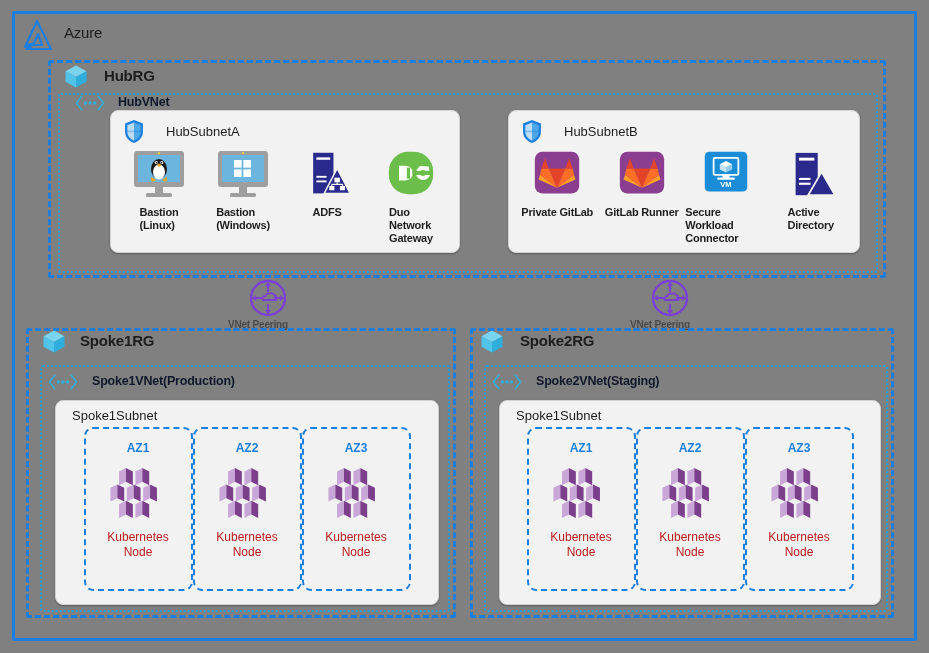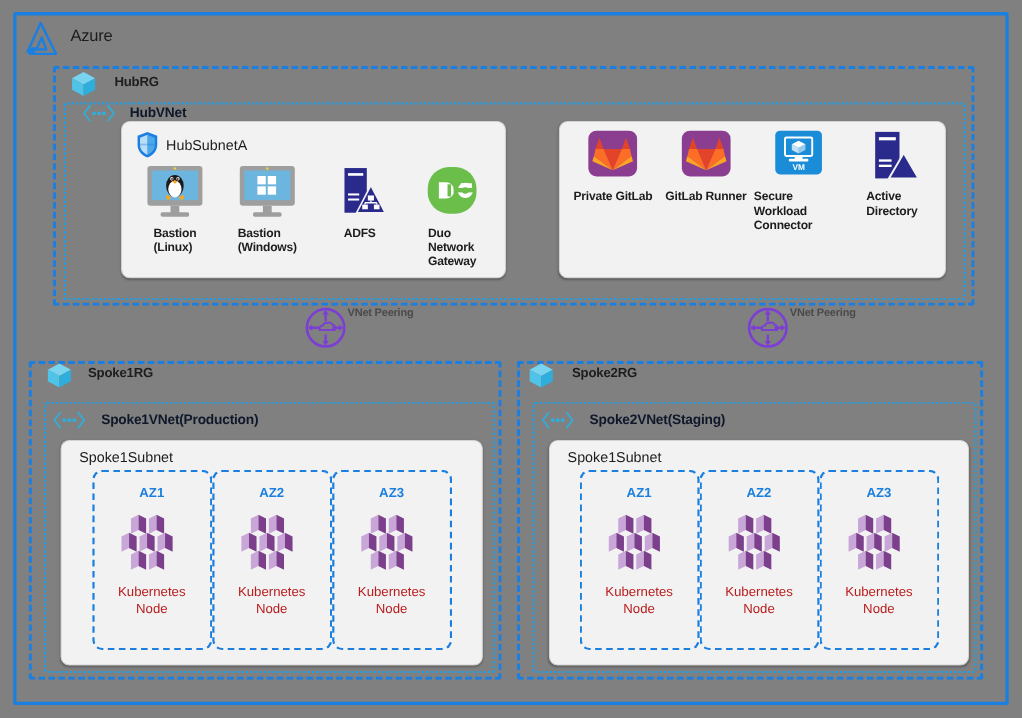--- a/index.html
+++ b/index.html
@@ -22,21 +22,21 @@
   #azure-title{left:64px;top:24px;font-size:15px;font-weight:normal;color:#1d1d1d;
     letter-spacing:-.2px;}
 
   
   .rg{border:3px dashed #1A7FE0;border-radius:3px;}
   #hub-rg{left:48px;top:60px;width:838px;height:218px;}
   #spoke1-rg{left:26px;top:328px;width:430px;height:290px;}
   #spoke2-rg{left:470px;top:328px;width:424px;height:290px;}
 
   .rg-icon{width:28px;height:28px;}
-  .rg-label{font-size:12px;font-weight:bold;color:#1d1d1d;letter-spacing:-.2px;}
+  .rg-label{font-size:15px;font-weight:bold;color:#1d1d1d;letter-spacing:-.2px;}
 
   
   .vnet{border:2.5px dotted #1A9FE8;border-radius:3px;}
   #hub-vnet{left:58px;top:93px;width:820px;height:180px;}
   #spoke1-vnet{left:40px;top:365px;width:410px;height:247px;}
   #spoke2-vnet{left:484px;top:365px;width:404px;height:247px;}
 
   .vnet-icon{width:30px;height:18px;}
   .vnet-label{font-size:12.5px;font-weight:bold;color:#0f172a;letter-spacing:-.2px;}
 
@@ -45,21 +45,21 @@
     background:#f2f2f2;
     border:1px solid #d2d2d2;
     border-radius:8px;
     box-shadow:0 1px 2px rgba(0,0,0,.30);
   }
   #hubsubnet-a{left:110px;top:110px;width:350px;height:143px;}
   #hubsubnet-b{left:508px;top:110px;width:352px;height:143px;}
   #spoke1-subnet{left:55px;top:400px;width:384px;height:205px;}
   #spoke2-subnet{left:499px;top:400px;width:382px;height:205px;}
 
-  .subnet-head{display:flex;align-items:center;gap:6px;padding:8px 0 0 12px;}
+  .subnet-head{display:flex;align-items:center;gap:21px;padding:8px 0 0 12px;}
   .subnet-title{font-size:13px;color:#1d1d1d;}
   .shield-icon{width:22px;height:25px;flex:none;}
 
   
   .icon-row{display:flex;justify-content:space-around;align-items:flex-start;
     padding:6px 6px 0 6px;}
   .icon-cell{display:flex;flex-direction:column;align-items:center;width:82px;}
   .icon-cell .glyph{height:54px;display:flex;justify-content:center;}
   .icon-caption{font-size:11px;font-weight:bold;color:#1d1d1d;
     line-height:13px;margin-top:2px;letter-spacing:-.2px;}
@@ -70,21 +70,21 @@
   .az-box{
     width:105px;height:160px;
     border:2.5px dashed #1A7FE0;border-radius:9px;
     display:flex;flex-direction:column;align-items:center;
   }
   .az-label{font-size:12px;font-weight:bold;color:#1A7FE0;margin-top:12px;}
   .k8s-glyph{margin-top:11px;}
   .node-caption{font-size:12px;color:#b91c1c;text-align:center;line-height:15px;margin-top:6px;}
 
   
-  .peering{position:absolute;display:flex;flex-direction:row;align-items:flex-start;margin-left:48px;}
+  .peering{position:absolute;display:flex;flex-direction:column;align-items:flex-end;}
   #peering-1{left:228px;top:278px;}
   #peering-2{left:630px;top:278px;}
   .peering-label{font-size:10px;font-weight:bold;color:#4a4a4a;margin-top:1px;
     letter-spacing:-.2px;}
 </style>
 </head>
 <body>
 
 <svg width="0" height="0" style="position:absolute" aria-hidden="true">
   <defs>
@@ -281,20 +281,26 @@
           <svg width="50" height="48" viewBox="0 0 54 52">
             <use href="#sym-duo"></use>
           </svg>
         </span>
       <div class="icon-caption"><span>Duo</span><br><span>Network</span><br><span>Gateway</span></div>
     </div>
   </div>
 </div>
 
 <div class="abs subnet-card" id="hubsubnet-b">
+  <div class="subnet-head">
+    <svg class="shield-icon" viewBox="0 0 24 28">
+        <use href="#sym-shield"></use>
+      </svg>
+    <div class="subnet-title">HubSubnetB</div>
+  </div>
   <div class="icon-row">
     <div class="icon-cell">
       <span class="glyph">
           <svg width="50" height="48" viewBox="0 0 54 52">
             <use href="#sym-gitlab"></use>
           </svg>
         </span>
       <div class="icon-caption"><span>Private GitLab</span></div>
     </div>
     <div class="icon-cell">

